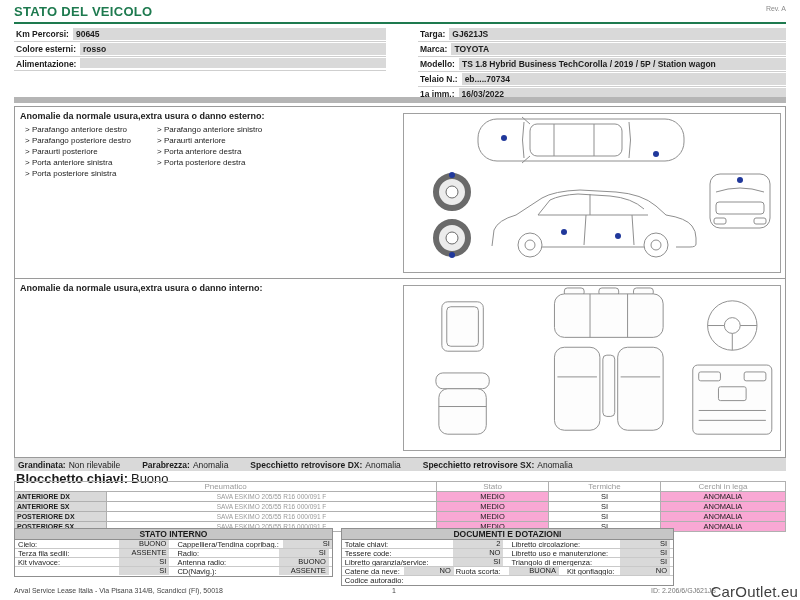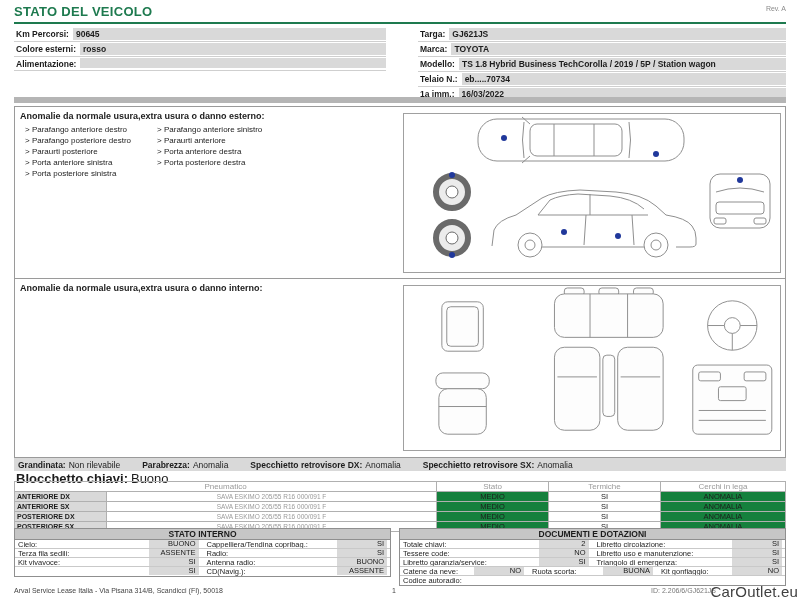--- a/index.html
+++ b/index.html
@@ -37,23 +37,23 @@
   .keyline{position:absolute;left:16px;top:471px;font-size:13px}
   .keyline .lbl{font-weight:bold;margin-right:3px}
 
   .tyres{position:absolute;left:14px;top:481px;width:772px;border-collapse:collapse;table-layout:fixed}
   .tyres th,.tyres td{border:1px solid #b0b0b0;padding:0 2px;overflow:hidden;white-space:nowrap}
   .tyres th{color:#9a9a9a;font-weight:normal;font-size:8px;height:10px}
   .tyres td{font-size:7.5px;height:9px}
   .tyres td.pos{background:#d9d9d9;font-weight:bold;font-size:7px}
   .tyres td.desc{color:#9a9a9a;text-align:center;font-size:6.5px}
   .tyres td.c{text-align:center}
-  .tyres td.g{background:#15803d}
-
-  .bottom{position:absolute;left:14px;top:528px;display:flex;gap:8px;width:772px;align-items:flex-start}
+  .tyres td.g{background:#f9a8d4}
+
+  .bottom{position:absolute;left:14px;top:528px;display:flex;gap:8px;width:660px;align-items:flex-start}
   .btable{border:1px solid #8f8f8f;background:#fff}
   .btable.tleft{width:377px}
   .btable.tright{width:387px}
   .bt-head{background:#c6c6c6;border-bottom:1px solid #8f8f8f;font-size:8.5px;font-weight:bold;text-align:center;height:11px;line-height:11px}
   .bt-row{display:flex;border-bottom:1px solid #c9c9c9;height:9px;align-items:center;font-size:7.5px;padding:0 3px;gap:8px;white-space:nowrap;overflow:hidden}
   .bt-row:last-child{border-bottom:none}
   .pair{flex:1;display:flex;align-items:flex-start;justify-content:space-between;gap:4px;height:100%;min-width:0}
   .pair .chip{background:#d9d9d9;min-width:50px;text-align:right;padding:0 3px;height:8px;line-height:8px}
   .pair.nochip{justify-content:flex-start}
 

